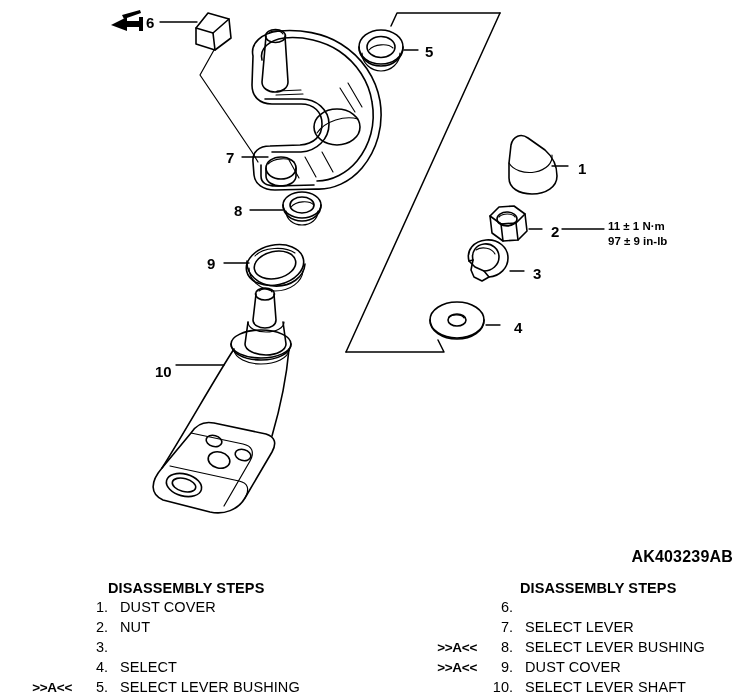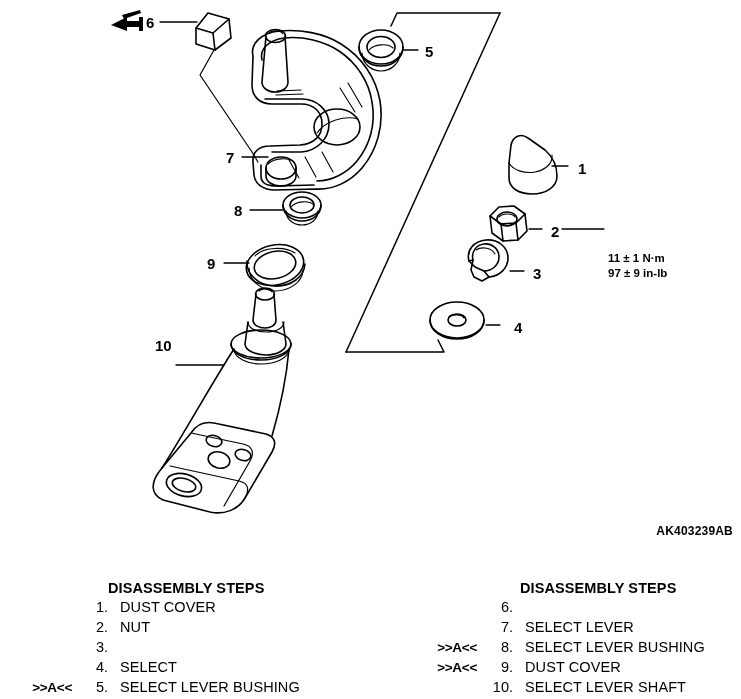--- a/index.html
+++ b/index.html
@@ -41,28 +41,27 @@
   }
 
   #torque-spec {
     position: absolute;
     left: 608px;
     top: 219px;
     font-size: 11.5px;
     font-weight: bold;
     line-height: 15px;
     white-space: nowrap;
-    margin-top: 32px;
   }
 
   #drawing-code {
     position: absolute;
     right: 8px;
-    top: 524px;
-    font-size: 12px;
+    top: 548px;
+    font-size: 16px;
     font-weight: bold;
     letter-spacing: 0.2px;
     white-space: nowrap;
   }
 
   
   #legend {
     position: absolute;
     left: 0;
     top: 578px;
@@ -336,21 +335,21 @@
 
   <div class="callout-num" style="left:578px; top:161px;">1</div>
   <div class="callout-num" style="left:551px; top:224px;">2</div>
   <div class="callout-num" style="left:533px; top:266px;">3</div>
   <div class="callout-num" style="left:514px; top:320px;">4</div>
   <div class="callout-num" style="left:425px; top:44px;">5</div>
   <div class="callout-num" style="left:146px; top:15px;">6</div>
   <div class="callout-num" style="left:226px; top:150px;">7</div>
   <div class="callout-num" style="left:234px; top:203px;">8</div>
   <div class="callout-num" style="left:207px; top:256px;">9</div>
-  <div class="callout-num" style="left:155px; top:338px;">10</div>
+  <div class="callout-num" style="left:155px; top:364px;">10</div>
 
   <div id="torque-spec">
     <div>11 ± 1 N·m</div>
     <div>97 ± 9 in-lb</div>
   </div>
 
 </div>
 
 <div id="drawing-code">AK403239AB</div>
 

